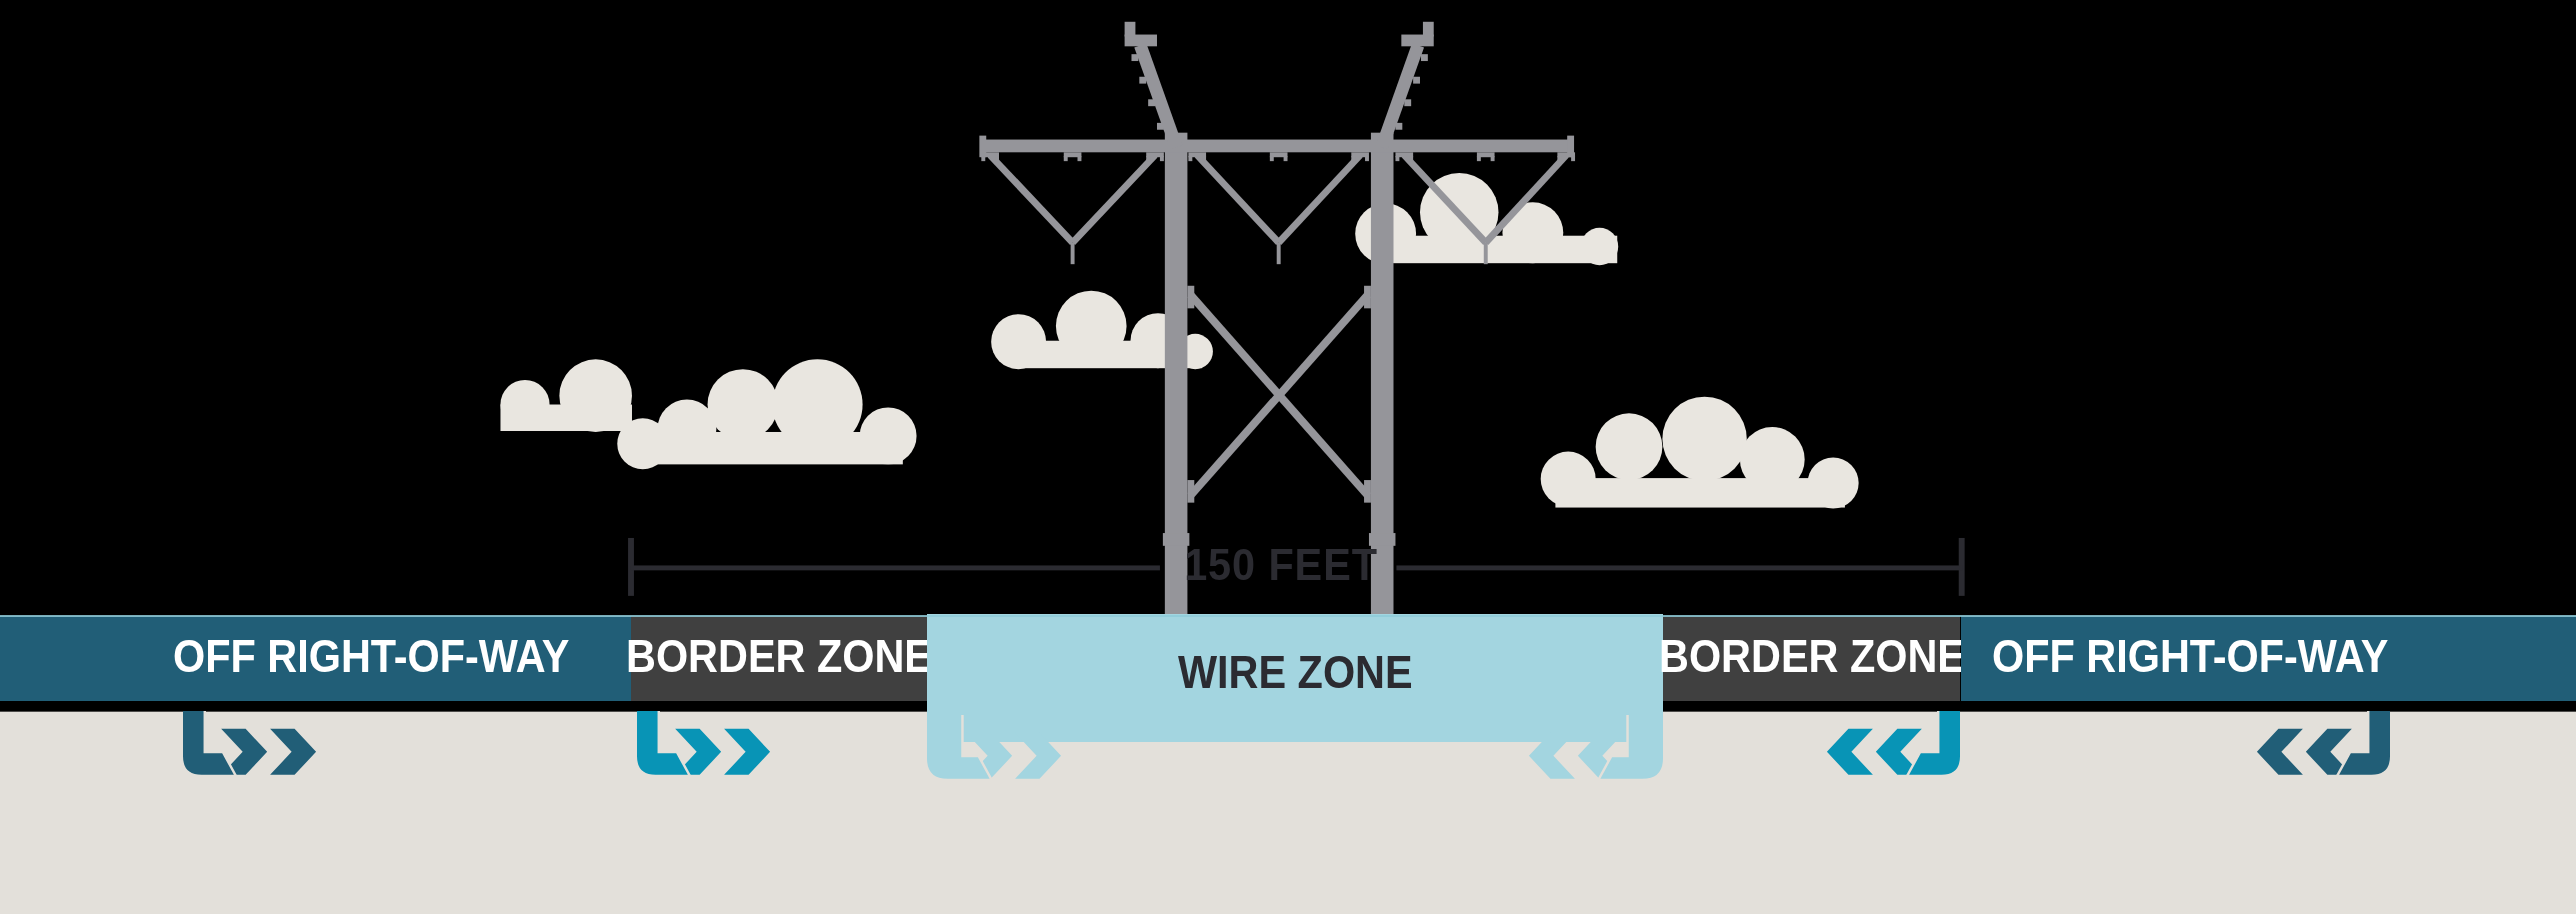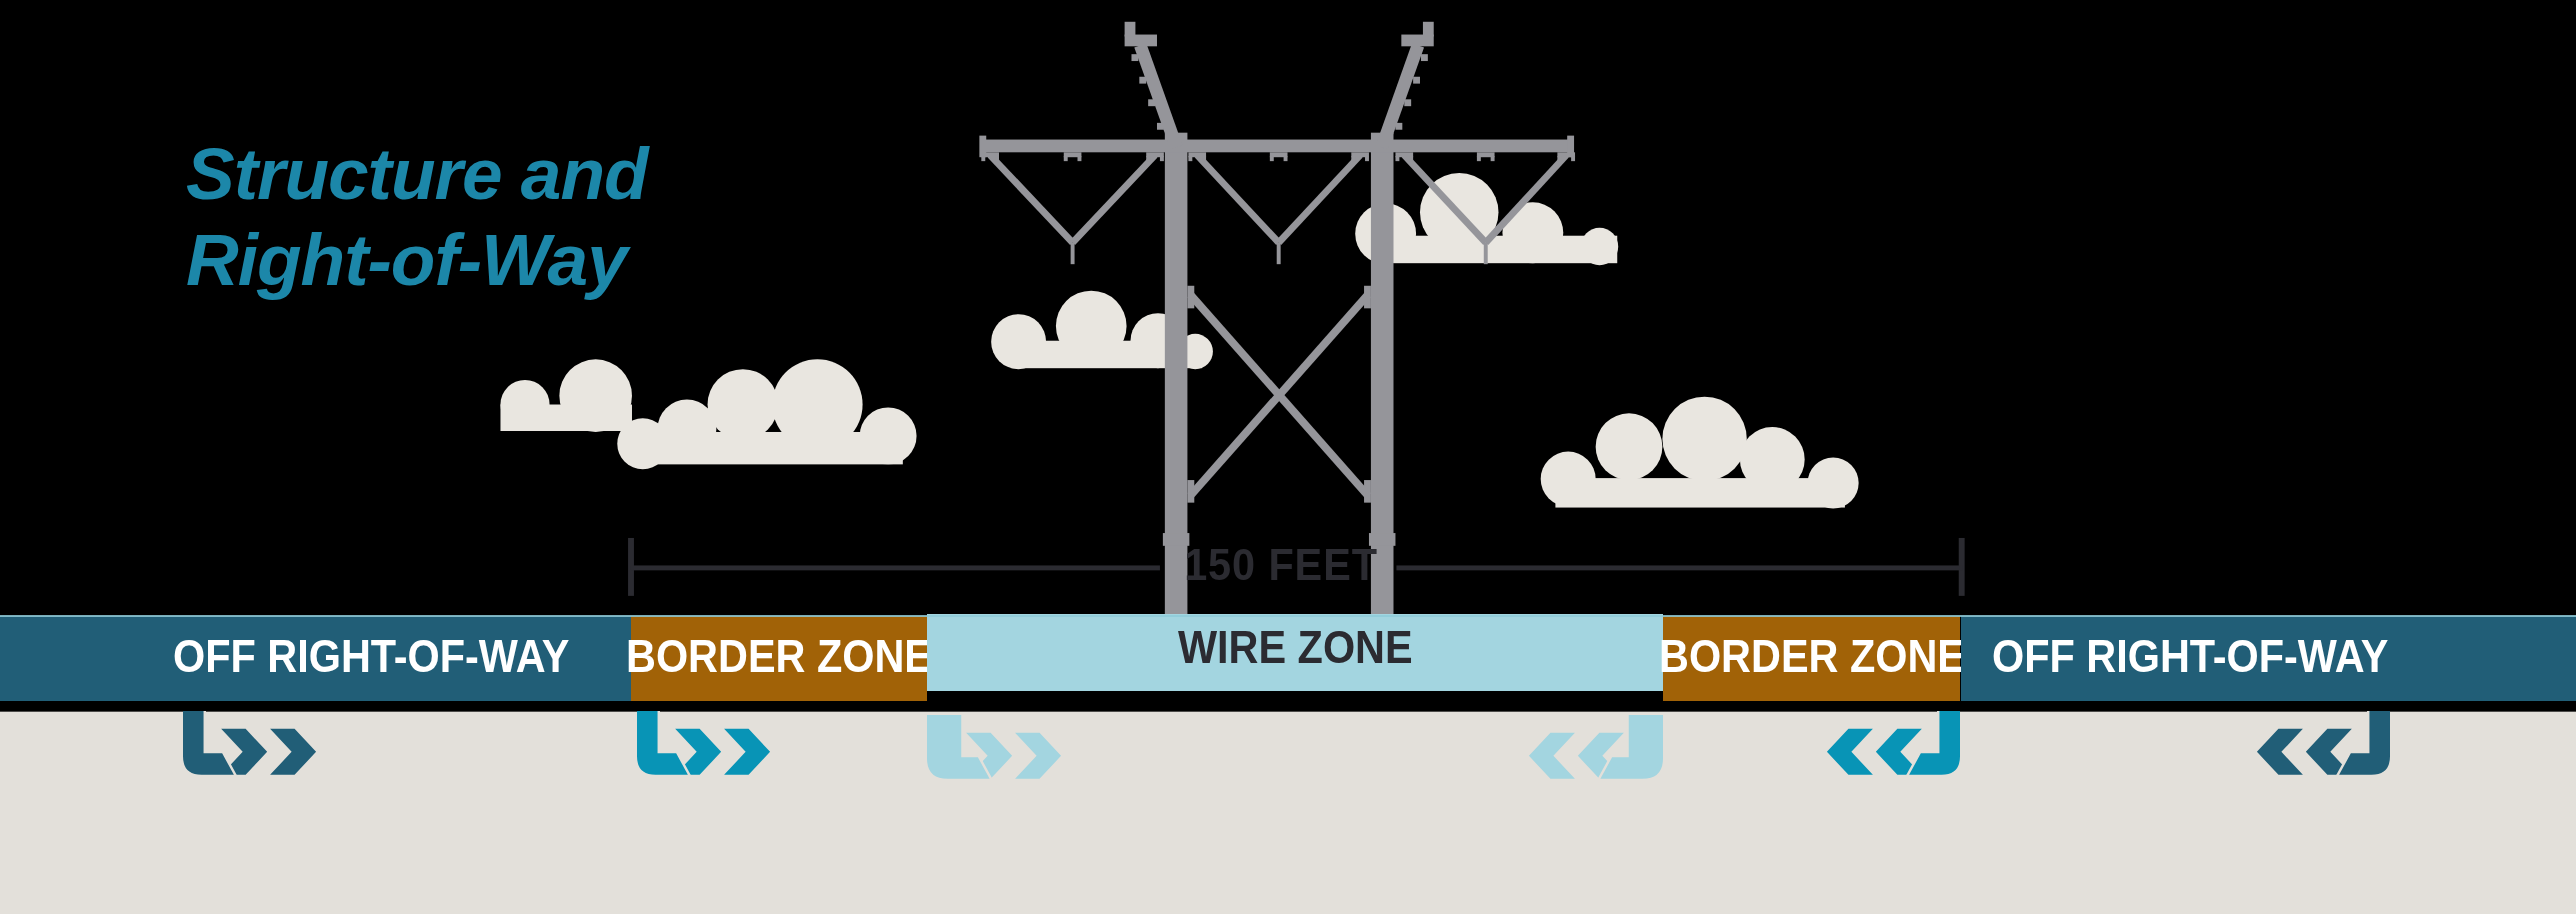--- a/index.html
+++ b/index.html
@@ -4,22 +4,22 @@
 <style>
   html,body{margin:0;padding:0;background:#000;}
   #stage{
     position:relative;width:2576px;height:915px;overflow:hidden;background:#000000;
     font-family:"Liberation Sans","DejaVu Sans",sans-serif;
   }
   #scene{position:absolute;left:0;top:0;z-index:1;}
   
   .band{position:absolute;top:616px;height:85px;z-index:2;display:flex;align-items:center;justify-content:center;}
   .band-off{background:#215E77;}
-  .band-border{background:#a16207;}
-  .band-wire{top:614px;height:77px;background:#A3D5E0;z-index:2;}
+  .band-border{background:#404040;}
+  .band-wire{top:614px;height:128px;background:#A3D5E0;z-index:2;}
   .zone-label{
     font-weight:bold;font-size:46px;color:#FFFFFF;letter-spacing:0px;white-space:nowrap;
     font-stretch:condensed;transform:translate(0,-2.9px) scaleX(0.9);
   }
   .zone-label.dark{color:#2B2B31;}
   .shift-right{transform:translate(56px,-2.9px) scaleX(0.9);}
   .shift-left{transform:translate(-78px,-2.9px) scaleX(0.9);}
   #band-topline{position:absolute;left:0;top:615px;width:2576px;height:2px;background:#8FCBD8;opacity:.85;z-index:3;}
   
   .arrow{position:absolute;z-index:4;overflow:hidden;}
@@ -215,21 +215,17 @@
     <polygon points="39,18 64,18 86,41.5 64,65 39,65 61,41.5"></polygon>
     <polygon points="89,18 114,18 136,41.5 114,65 89,65 111,41.5"></polygon>
     <path class="tail" d="M0,-12 L0,46 Q0,65 19,65 L52,65 L40,43 L21,43 L21,-12 Z"></path>
   </svg>
   <svg class="arrow fill-off mirror" style="left:2253px;top:711px;" width="137" height="65" viewBox="0 0 140 66">
     <polygon points="39,18 64,18 86,41.5 64,65 39,65 61,41.5"></polygon>
     <polygon points="89,18 114,18 136,41.5 114,65 89,65 111,41.5"></polygon>
     <path class="tail" d="M0,-12 L0,46 Q0,65 19,65 L52,65 L40,43 L21,43 L21,-12 Z"></path>
   </svg>
 
-  <div id="title">
-    <div>Structure and</div>
-    <div>Right-of-Way</div>
-  </div>
 
   <div id="feet-label">150 FEET</div>
 
 </div>
 
 
 </body></html>

